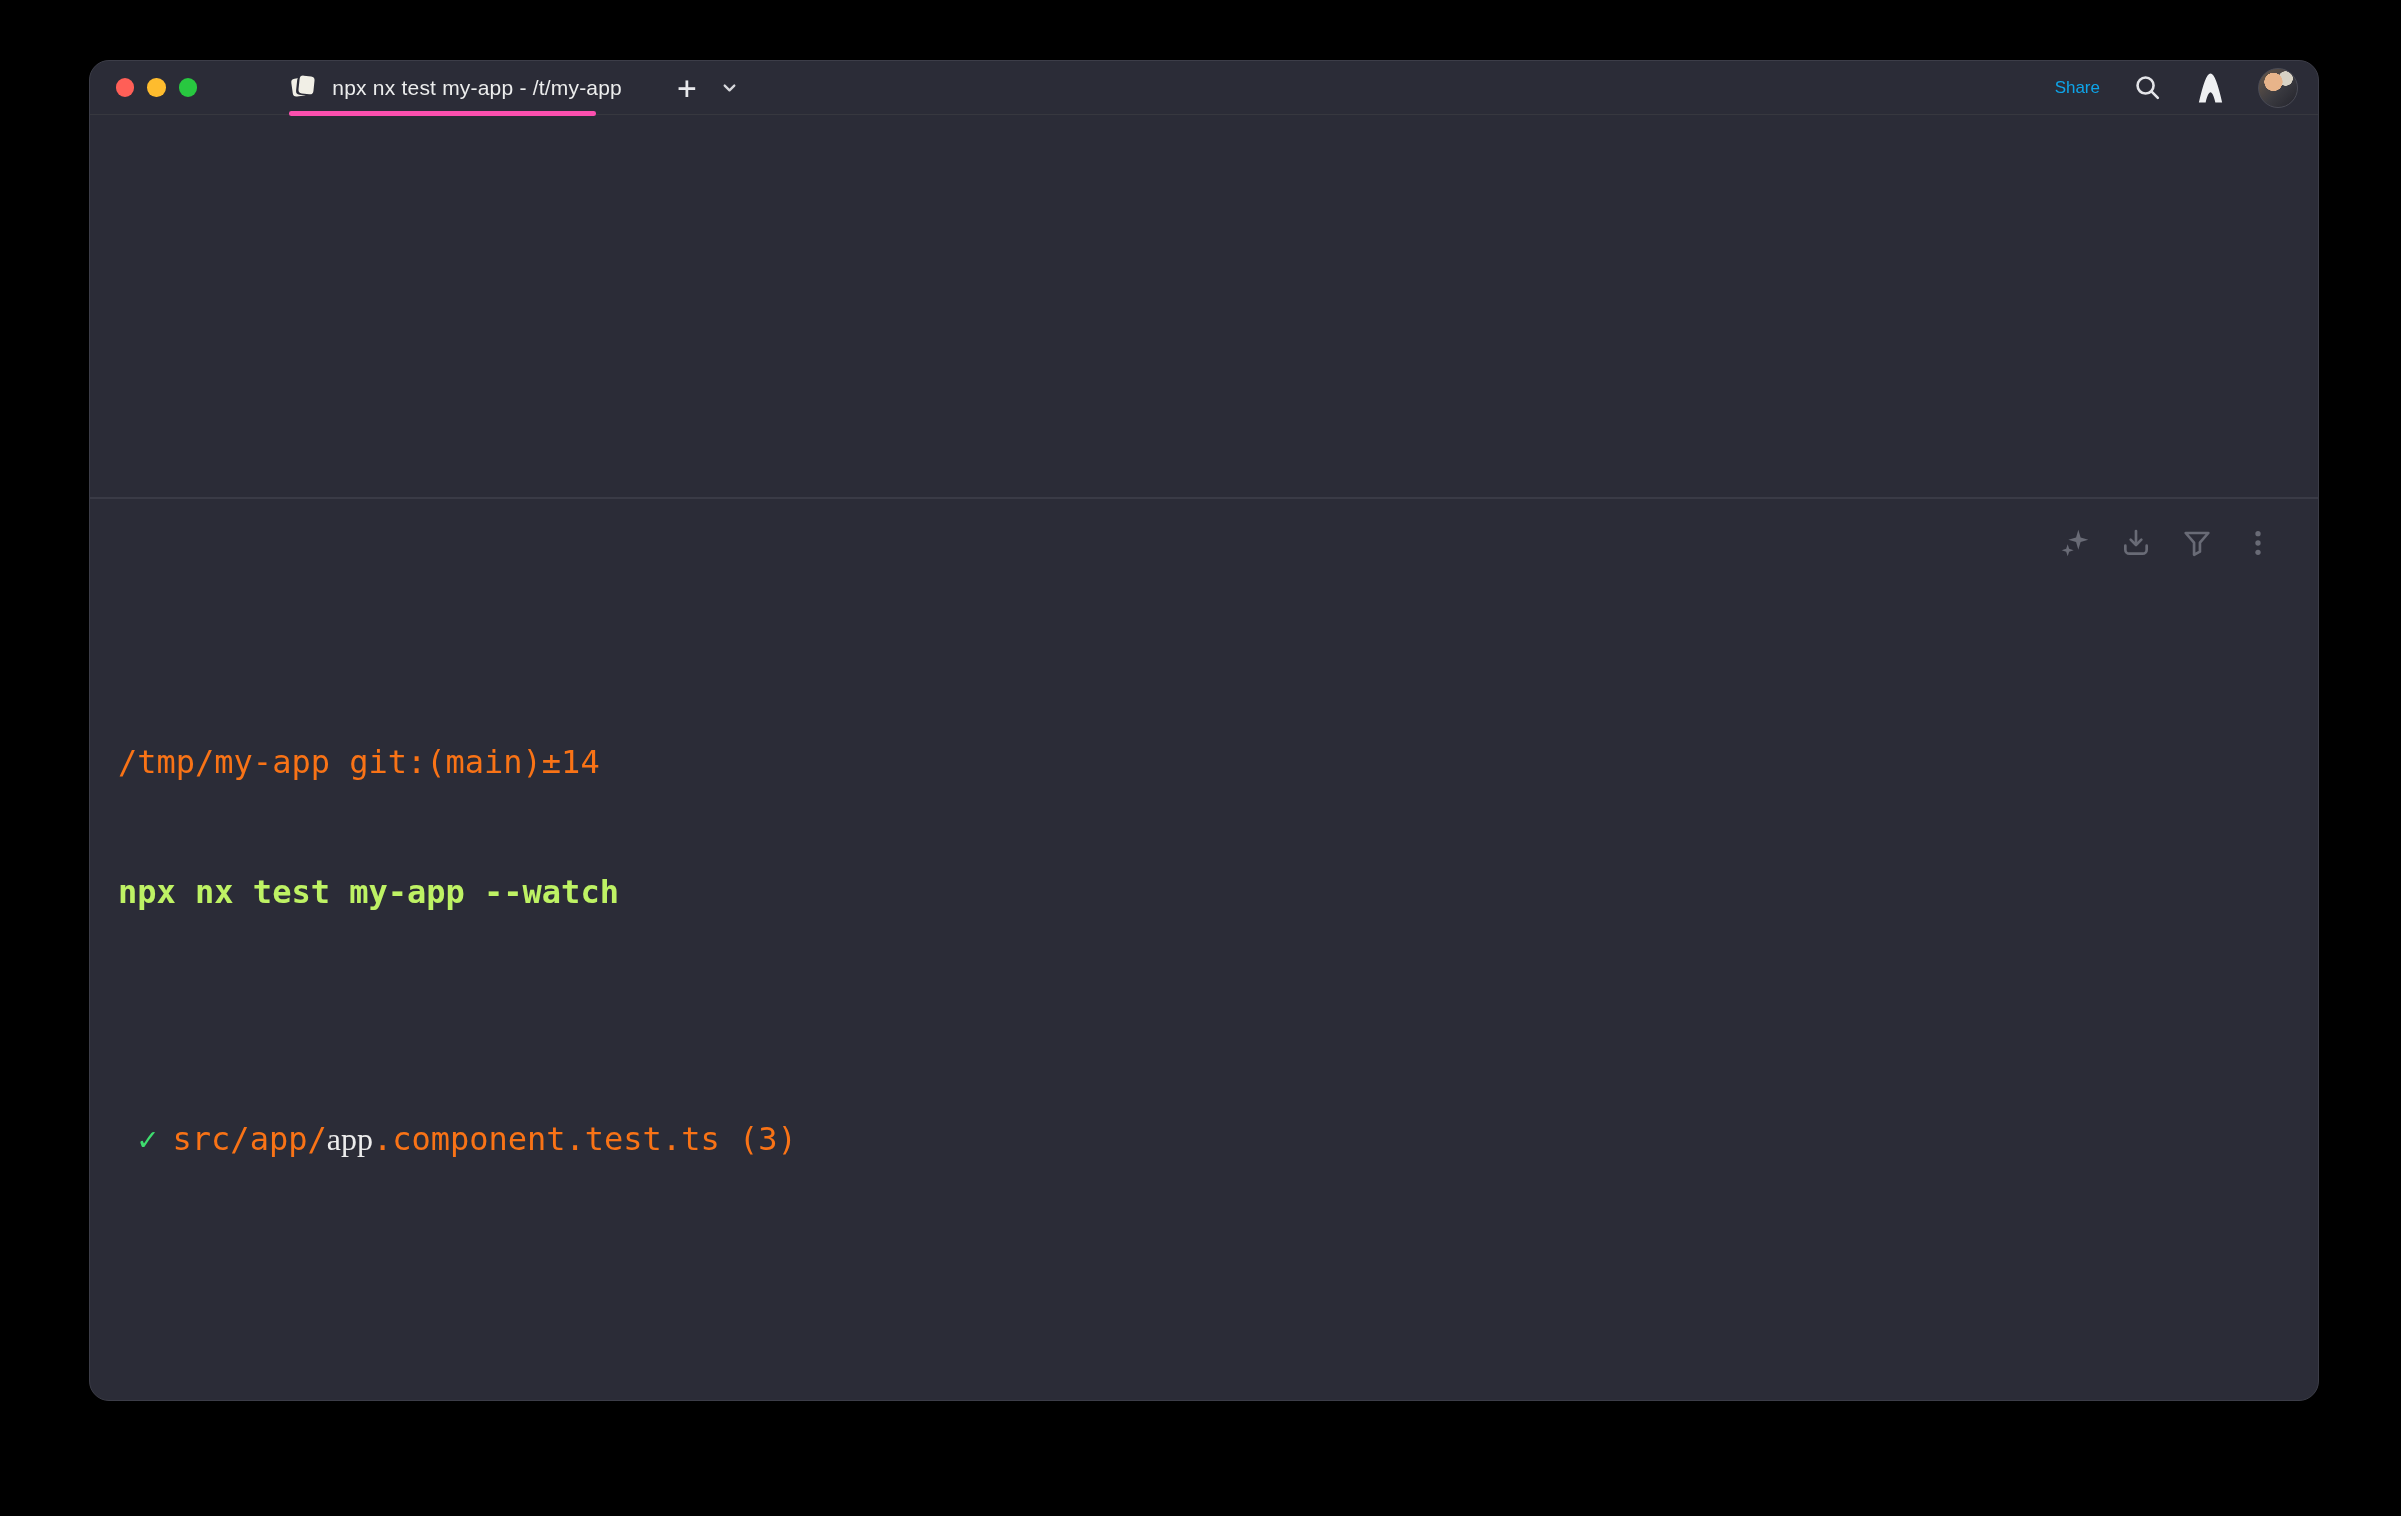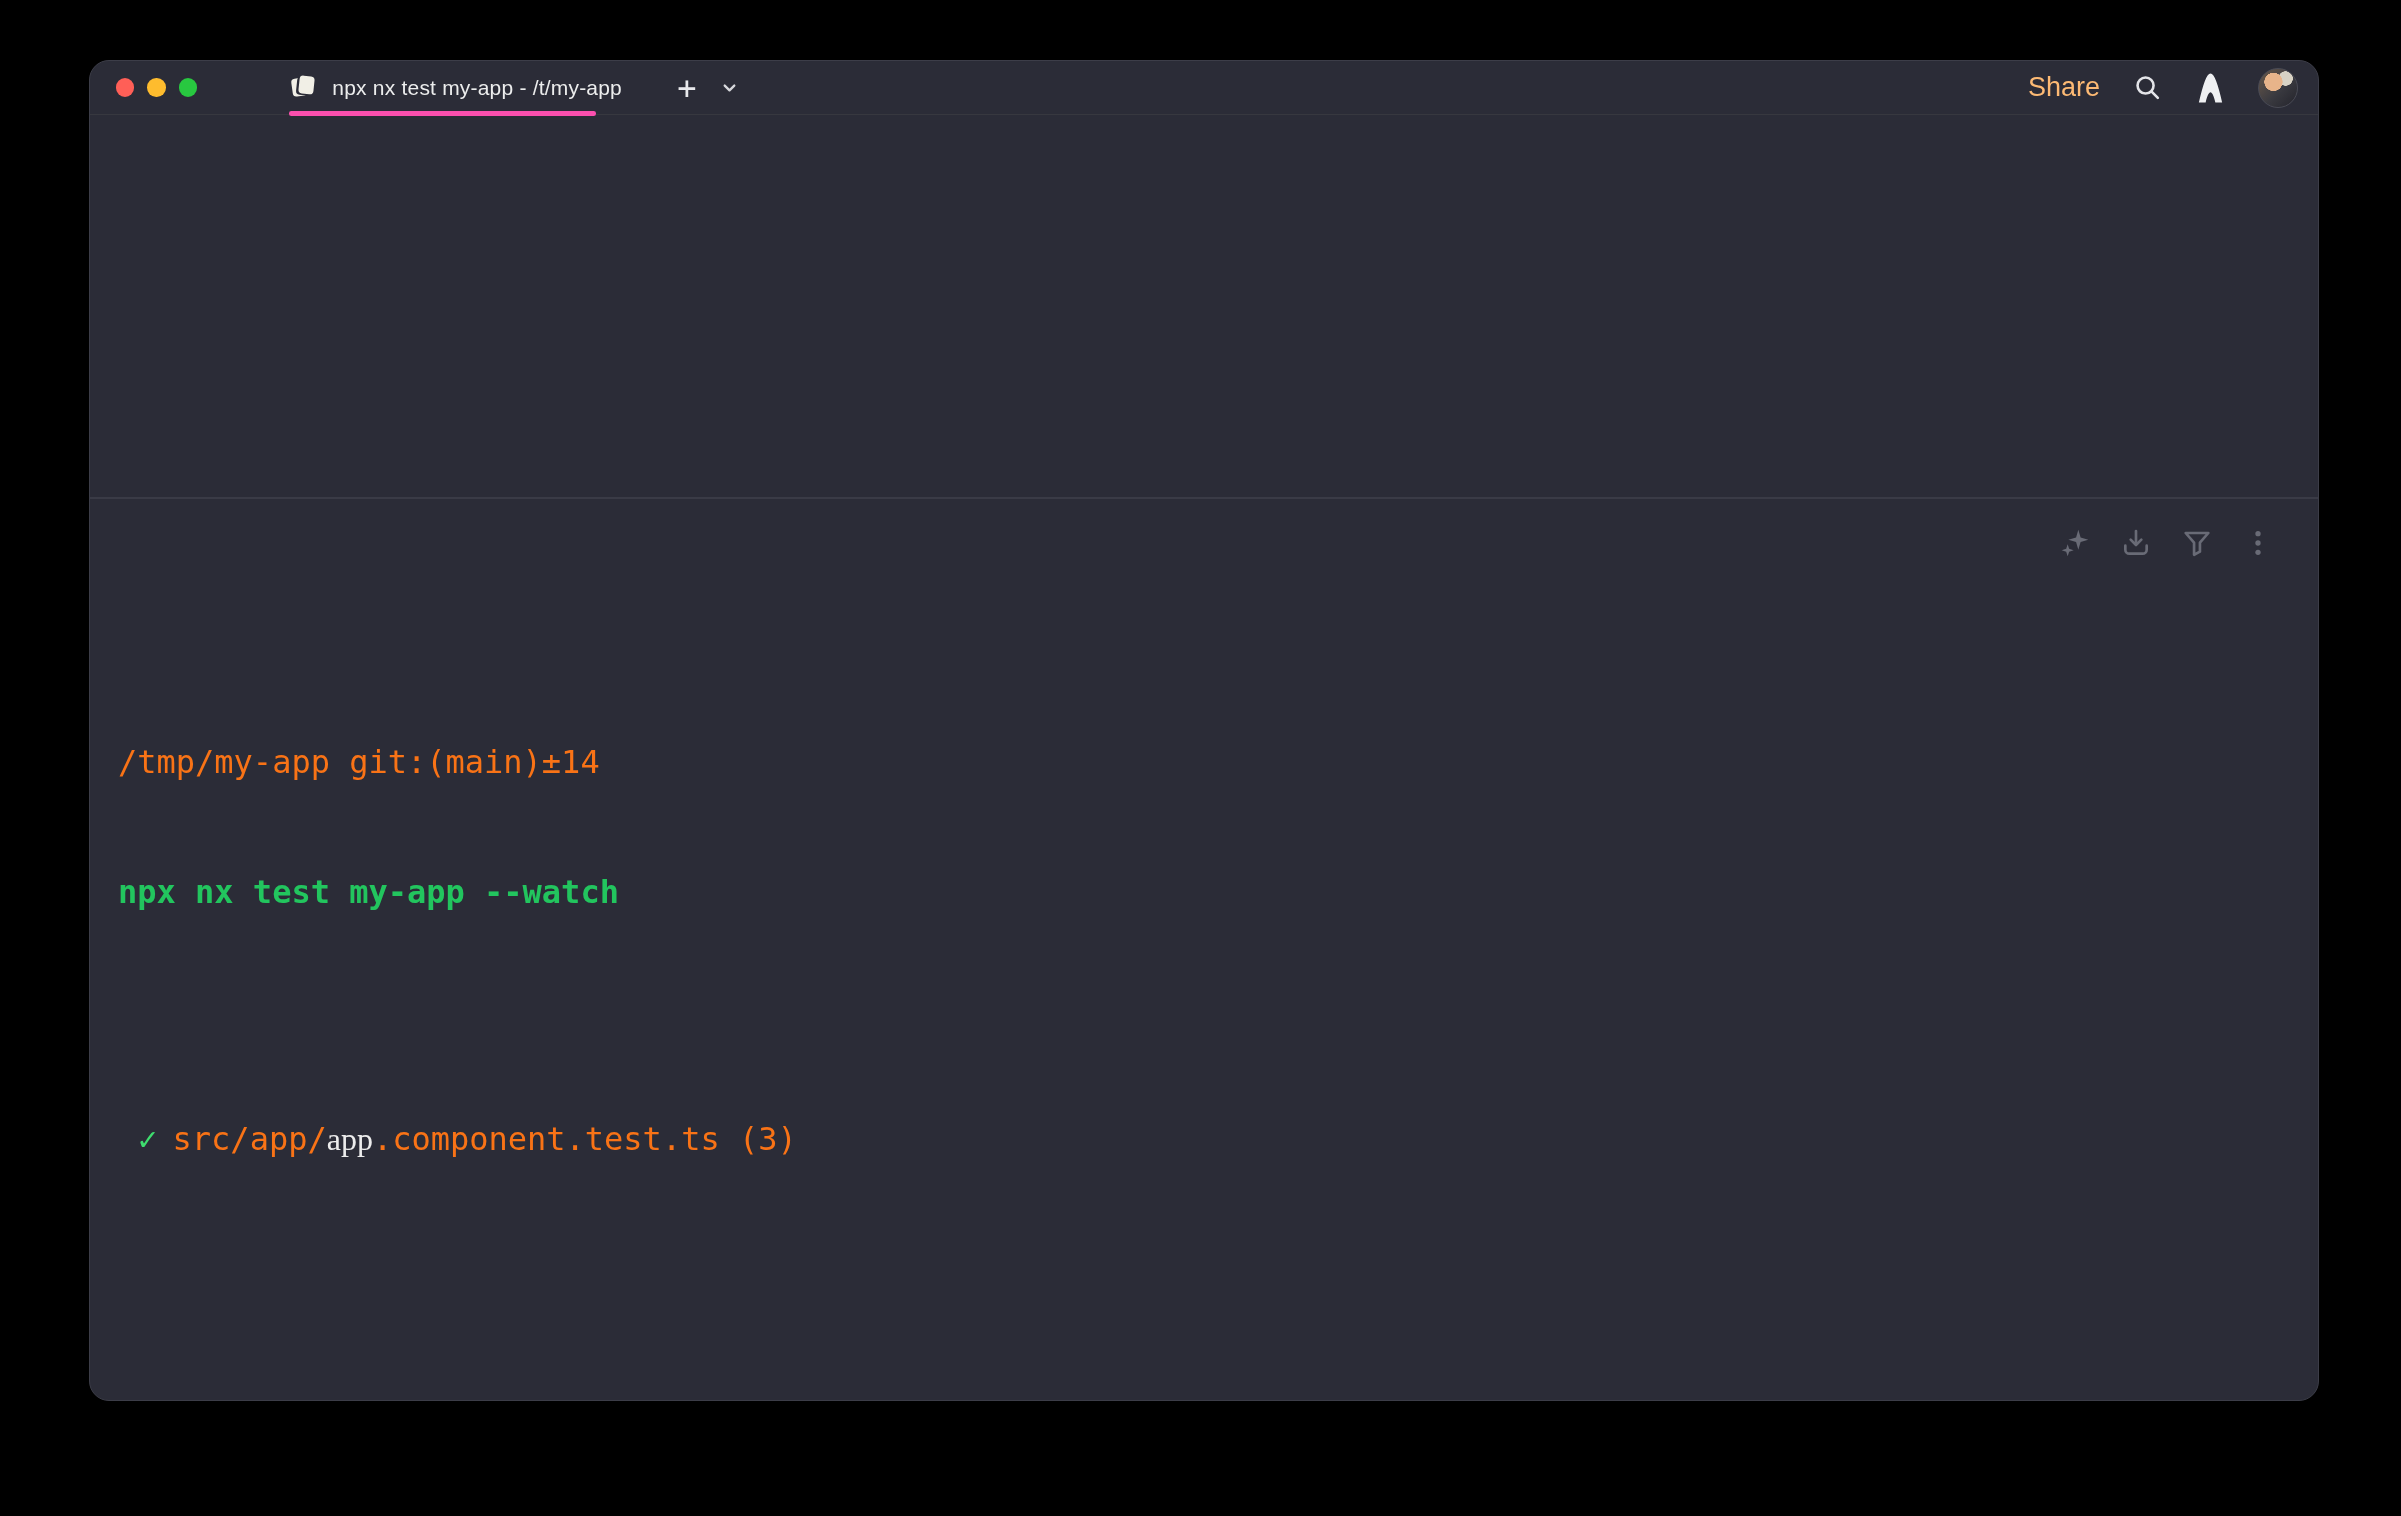--- a/index.html
+++ b/index.html
@@ -52,21 +52,21 @@
   .new-tab-plus {
     margin-left: 46px; color: #e8e9ec; font-size: 32px; font-weight: 300;
     line-height: 1; cursor: default; font-family: "DejaVu Sans Mono", monospace;
   }
   .tabs-chevron { margin-left: 21.5px; display: flex; align-items: center; }
 
   .titlebar-right {
     margin-left: auto;
     display: flex; align-items: center; gap: 32px;
   }
-  .share-label { color: #fdba74; font-size: 27px; }
+  .share-label { color: #0ea5e9; font-size: 17px; }
   .icon-btn { display: flex; align-items: center; justify-content: center; }
   .avatar {
     width: 40px; height: 40px; border-radius: 50%;
     background:
       radial-gradient(circle at 38% 34%, #e8b48a 0 26%, transparent 27%),
       radial-gradient(circle at 70% 25%, #d8d2c4 0 18%, transparent 19%),
       linear-gradient(135deg, #6b5a4a 0%, #3a3a40 55%, #23232b 100%);
     border: 0.8px solid #4a4b55;
   }
 
@@ -77,21 +77,21 @@
   .block {
     position: relative;
     padding: 38px 31px 0 28px;
     font-family: "DejaVu Sans Mono", monospace;
     font-size: 32px; line-height: 41px;
     color: #ececec;
     white-space: pre;
   }
   .gray  { color: #f97316; }
   .white { color: #ececec; font-family: Liberation Serif, serif; }
-  .boldw { color: #22c55e; font-weight: bold; }
+  .boldw { color: #bef264; font-weight: bold; }
   .purple { color: #a687f0; }
 
   .line { display: flex; align-items: center; }
 
   .cmd-line { margin-top: 7.7px; }
 
   .dev-line { margin-top: 61px; display: flex; align-items: center; }
   .badge {
     display: inline-flex; align-items: center; justify-content: center;
     height: 41px; padding: 0 20px; border-radius: 3.1px;

